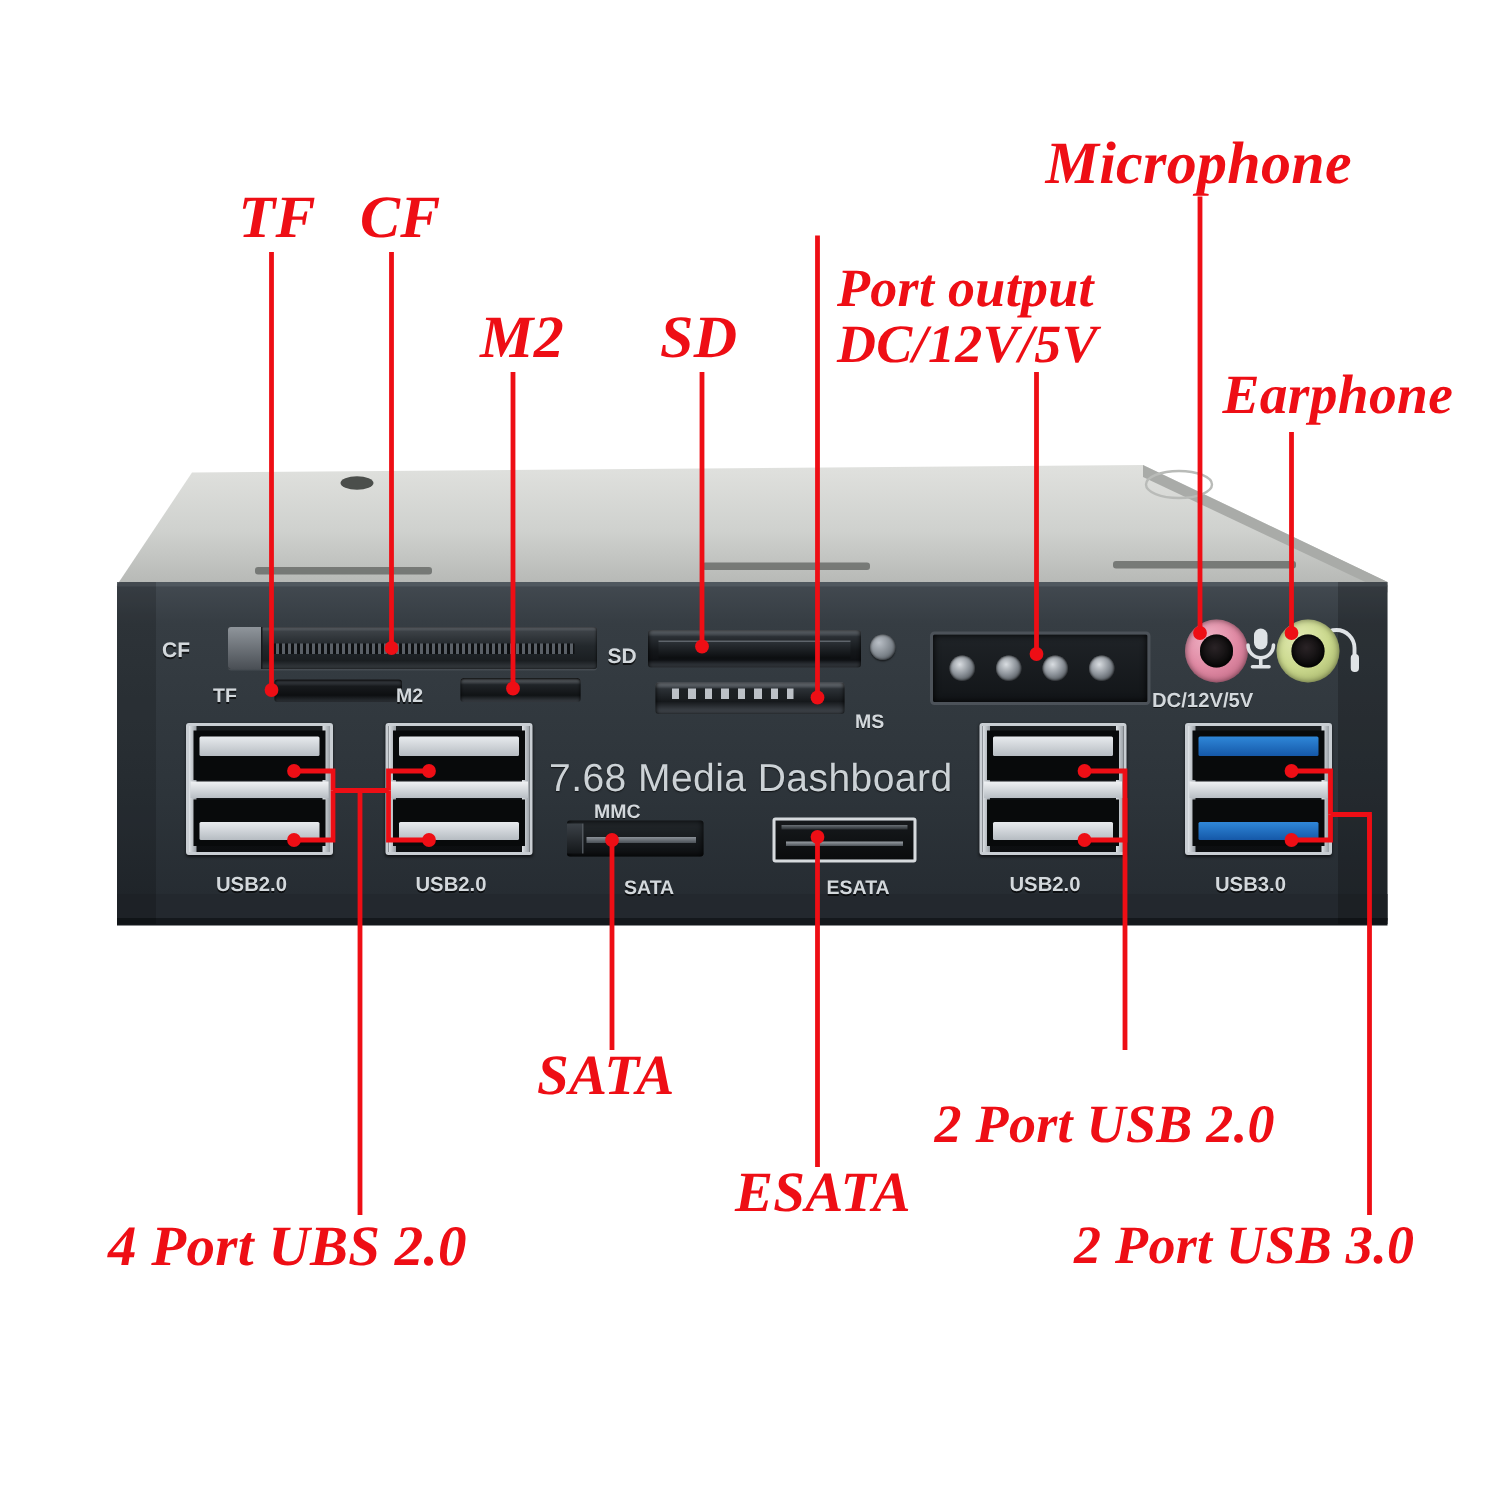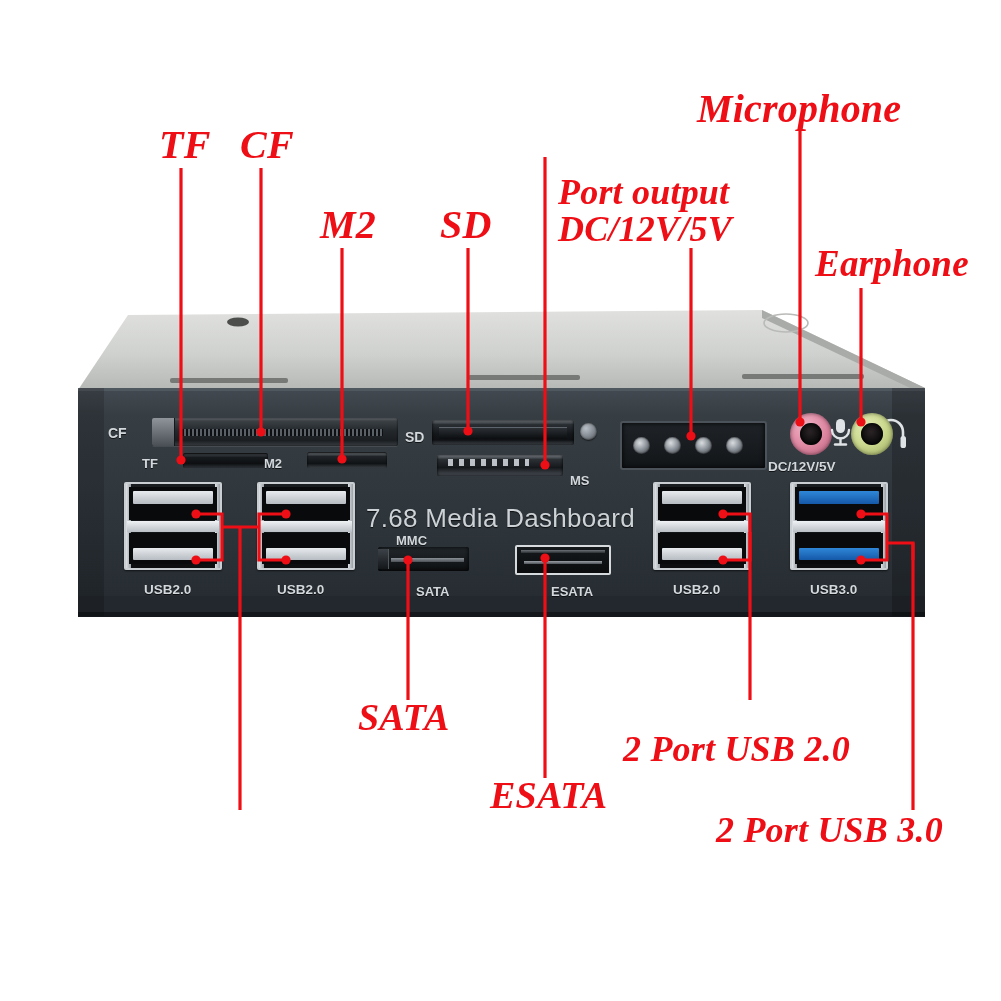--- a/index.html
+++ b/index.html
@@ -437,18 +437,19 @@
   </div>
 
   <div class="anno" style="left:815px;top:245px;font-size:37px;">Earphone</div>
 
   <div class="anno" style="left:697px;top:88px;font-size:40px;">Microphone</div>
 
   <div class="anno" style="left:358px;top:698px;font-size:38px;">SATA</div>
 
   <div class="anno" style="left:490px;top:776px;font-size:38px;">ESATA</div>
 
+  <div class="anno" style="left:72px;top:812px;font-size:38px;">4 Port UBS 2.0</div>
 
   <div class="anno" style="left:623px;top:702px;font-size:36px;margin-top:29px;">2 Port USB 2.0</div>
 
   <div class="anno" style="left:716px;top:812px;font-size:36px;font-family:Liberation Serif, serif;">2 Port USB 3.0</div>
 
 </div>
 
 </body></html>

